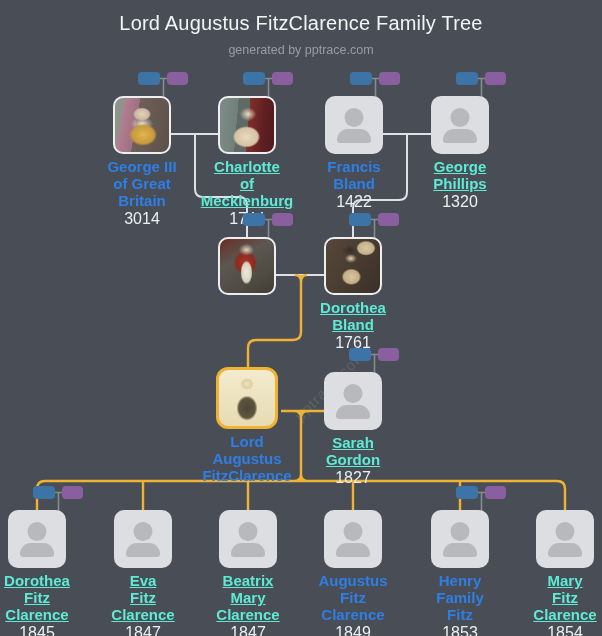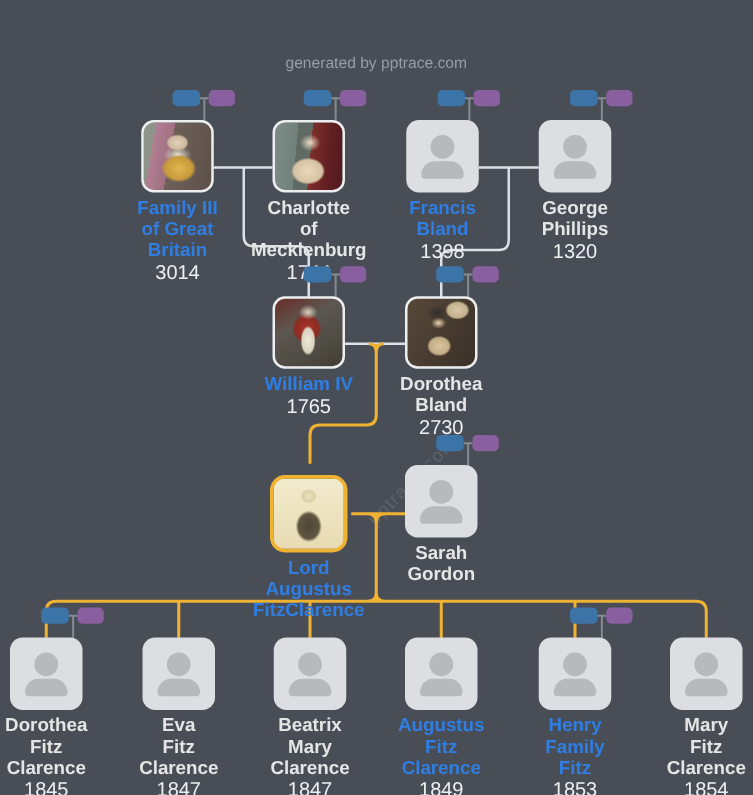--- a/index.html
+++ b/index.html
@@ -30,21 +30,21 @@
   .photo.gold{width:62px;height:62px;border:3px solid #f0b232;border-radius:12px;}
   .placeholder{background:#dcdee1;position:relative;}
   .ph-head{position:absolute;top:12px;left:50%;transform:translateX(-50%);
     width:19px;height:19px;border-radius:50%;background:#b7b9bc;}
   .ph-body{position:absolute;bottom:11px;left:50%;transform:translateX(-50%);
     width:34px;height:14px;background:#b7b9bc;border-radius:17px 17px 5px 5px;}
 
   .label{margin-top:4px;width:116px;text-align:center;}
   .name{font-size:15px;font-weight:bold;line-height:17px;white-space:pre-line;}
   .name.male{color:#2e7ee4;}
-  .name.female{color:#e5e5e5;}
+  .name.female{color:#5eead4;text-decoration:underline;}
   .year{font-size:16px;line-height:18px;color:#edeff1;margin-top:1px;}
 
   .couple{position:absolute;display:flex;gap:7px;z-index:5;}
   .chip{height:13px;border-radius:4px;display:block;}
   .chip.blue{width:22px;background:#3d74a8;}
   .chip.purple{width:21px;background:#8a5f9f;}
 
   
   .p-george{background:
     radial-gradient(ellipse 12px 9px at 50% 30%, #e2d3bd 0%, #cbb79d 60%, rgba(0,0,0,0) 75%),
@@ -69,20 +69,21 @@
   .p-augustus{background:
     radial-gradient(ellipse 8px 7px at 50% 25%, #efe3bd 0%, #dccfa6 65%, rgba(0,0,0,0) 80%),
     radial-gradient(ellipse 15px 18px at 50% 68%, #4e463a 0%, #5f553f 55%, rgba(0,0,0,0) 70%),
     linear-gradient(180deg, #f2ebcd 0%, #e7dbb2 100%);}
 </style>
 </head>
 <body>
 
 <div class="stage">
 
+  <div class="title">Lord Augustus FitzClarence Family Tree</div>
   <div class="subtitle">generated by pptrace.com</div>
   <div class="watermark">pptrace.com</div>
 
   <svg class="wires" width="602" height="636" viewBox="0 0 602 636">
     <g fill="none" stroke="#dde0e4" stroke-width="2" stroke-linejoin="round">
       <path d="M171,134 H218 M383,134 H431
         M195,134 V189 Q195,197 203,197 H239 Q247,197 247,205 V238
         M407,134 V192 Q407,200 399,200 H361 Q353,200 353,208 V238
         M276,275 H324"></path>
     </g>
@@ -105,21 +106,21 @@
         M143,481 V511 M248,481 V511 M353,481 V511 M460,481 V511
         M295,275 Q301,275 301,282 M307,275 Q301,275 301,282
         M294,411 Q301,411 301,418 M308,411 Q301,411 301,418
         M294,481 Q301,481 301,474 M308,481 Q301,481 301,474"></path>
     </g>
   </svg>
 
   <div class="person" style="left:84px;top:96px;">
     <div class="photo painting p-george"></div>
     <div class="label">
-      <div class="name male">Family III
+      <div class="name male">George III
 of Great
 Britain</div>
       <div class="year">3014</div>
     </div>
   </div>
   <div class="person" style="left:189px;top:96px;">
     <div class="photo painting p-charlotte"></div>
     <div class="label">
       <div class="name female">Charlotte
 of
@@ -128,67 +129,64 @@
     </div>
   </div>
   <div class="person" style="left:296px;top:96px;">
     <div class="photo placeholder">
       <span class="ph-head"></span>
       <span class="ph-body"></span>
     </div>
     <div class="label">
       <div class="name male">Francis
 Bland</div>
-      <div class="year">1398</div>
+      <div class="year">1422</div>
     </div>
   </div>
   <div class="person" style="left:402px;top:96px;">
     <div class="photo placeholder">
       <span class="ph-head"></span>
       <span class="ph-body"></span>
     </div>
     <div class="label">
       <div class="name female">George
 Phillips</div>
       <div class="year">1320</div>
     </div>
   </div>
 
   <div class="person" style="left:189px;top:237px;">
     <div class="photo painting p-william"></div>
-    <div class="label">
-      <div class="name male">William IV</div>
-      <div class="year">1765</div>
-    </div>
   </div>
   <div class="person" style="left:295px;top:237px;">
     <div class="photo painting p-dorothea"></div>
     <div class="label">
       <div class="name female">Dorothea
 Bland</div>
-      <div class="year">2730</div>
-    </div>
-  </div>
-
-  <div class="person" style="left:189px;top:380px;">
+      <div class="year">1761</div>
+    </div>
+  </div>
+
+  <div class="person" style="left:189px;top:367px;">
     <div class="photo painting p-augustus gold"></div>
     <div class="label">
       <div class="name male">Lord
 Augustus
 FitzClarence</div>
     </div>
   </div>
   <div class="person" style="left:295px;top:372px;">
     <div class="photo placeholder">
       <span class="ph-head"></span>
       <span class="ph-body"></span>
     </div>
     <div class="label">
       <div class="name female">Sarah
 Gordon</div>
+      <div class="year">1827</div>
     </div>
   </div>
 
   <div class="person" style="left:-21px;top:510px;">
     <div class="photo placeholder">
       <span class="ph-head"></span>
       <span class="ph-body"></span>
     </div>
     <div class="label">
       <div class="name female">Dorothea

